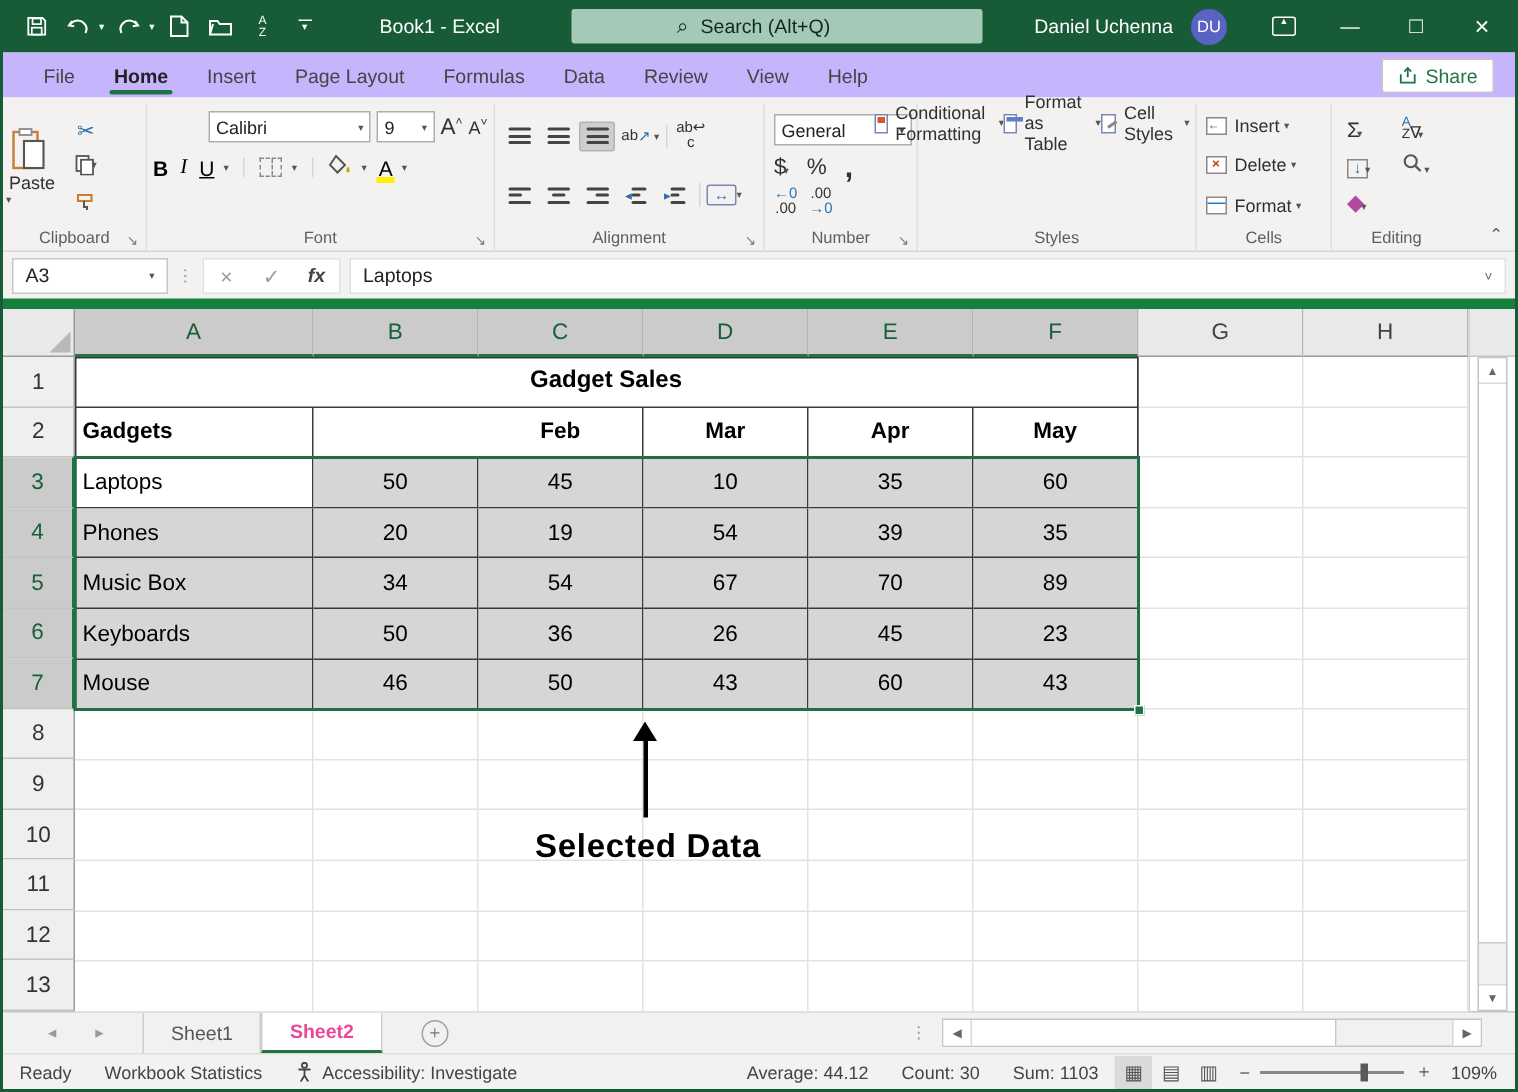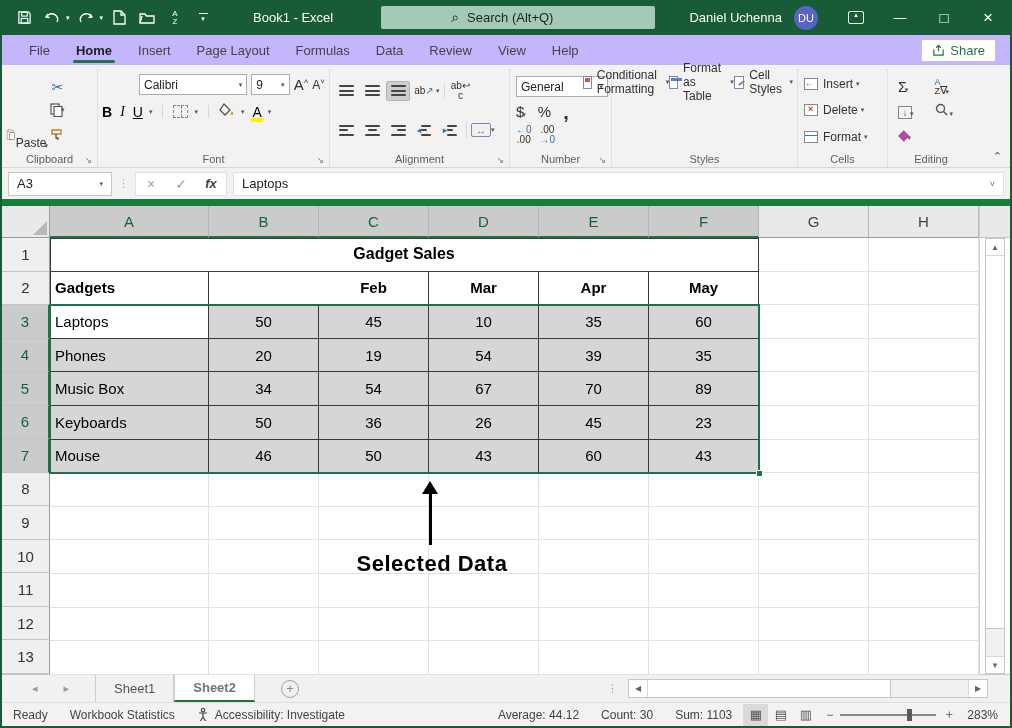--- a/index.html
+++ b/index.html
@@ -33,21 +33,21 @@
   .sharebtn { margin-left:auto; margin-right:14px; height:23px; border:1px solid #c8c6c4; background:#fff;
     color:#217346; font-size:13px; display:flex; align-items:center; gap:5px; padding:0 10px; border-radius:2px; }
 
   
   .ribbon { height:103px; background:#f3f2f1; display:flex; flex:0 0 103px; padding-top:4px; position:relative; border-bottom:1px solid #d8d6d4; }
   .rgroup { display:flex; flex-direction:column; border-right:1px solid #e1dfdd; padding:2px 4px 0 4px; position:relative; }
   .rg-body { flex:1; display:flex; }
   .rg-foot { height:17px; display:flex; align-items:center; justify-content:center; font-size:11px; color:#605e5c; position:relative; }
   .launcher { position:absolute; right:1px; bottom:2px; font-size:9px; color:#7a7a7a; }
   .icon-btn { display:flex; align-items:center; justify-content:center; color:#3b3a39; }
-  .paste { width:42px; display:flex; flex-direction:row; align-items:flex-end; justify-content:center; font-size:12px; color:#323130; }
+  .paste { width:42px; display:flex; flex-direction:column; align-items:flex-start; justify-content:center; font-size:12px; color:#323130; }
   .clip-col { display:flex; flex-direction:column; justify-content:space-around; padding:4px 2px; }
   .clip-col .icon-btn { height:20px; font-size:14px; }
   .combo { background:#fff; border:1px solid #adadad; height:21px; display:flex; align-items:center; font-size:12px; color:#222; padding:0 4px; justify-content:space-between; }
   .fontrow1 { display:flex; gap:4px; align-items:center; margin-top:3px;padding-left:37px; }
   .fontrow2 { display:flex; gap:8px; align-items:center; margin-top:8px; font-size:14px; }
   .fsz { font-size:15px; color:#323130; }
   .bold { font-weight:bold; } .ital { font-style:italic; } .undl { text-decoration:underline; }
   .acolor { position:relative; font-size:14px; }
   .acolor::after { content:""; position:absolute; left:-1px; right:-1px; bottom:-2px; height:4px; background:#FFF000; }
   .sepv { width:1px; background:#d8d6d4; align-self:stretch; margin:2px 2px; }
@@ -116,21 +116,21 @@
   .vgutter { flex:1; background:#fff; border-left:1px solid #d0d0d0; display:flex; flex-direction:column; align-items:stretch; }
   .vscroll { flex:1; margin:0 5px 0 5px; width:20px; display:flex; flex-direction:column; border:1px solid #c8c6c4; background:#f1f1f1; }
   .sbtn { height:17px; background:#fff; border-bottom:1px solid #d8d8d8; display:flex; align-items:center; justify-content:center; font-size:8px; color:#666; }
   .sbtn.bot { border-top:1px solid #d8d8d8; border-bottom:none; }
   .vthumb { height:86%; background:#fff; border-bottom:1px solid #c8c6c4; }
 
   
   .tabbar { height:28px; flex:0 0 28px; background:#f1f1f1; border-top:1px solid #c8c6c4; display:flex; align-items:stretch; font-size:13px; }
   .tnav { display:flex; align-items:center; gap:26px; padding:0 26px 0 30px; color:#9a9a9a; font-size:11px; }
   .sheettab { padding:0 18px; display:flex; align-items:center; color:#555; border-right:1px solid #cfcdcb; border-left:1px solid #cfcdcb; }
-  .sheettab.active { background:#fff; color:#737373; font-weight:bold; border-bottom:2px solid #217346; }
+  .sheettab.active { background:#fff; color:#ec4899; font-weight:bold; border-bottom:2px solid #217346; }
   .addsheet { width:18px; height:18px; border-radius:50%; border:1px solid #a0a0a0; color:#777; font-size:12px;
     display:flex; align-items:center; justify-content:center; align-self:center; margin-left:26px; }
   .tb-dots { margin-left:auto; align-self:center; color:#999; font-size:11px; padding-right:10px; }
   .hscroll { width:360px; align-self:center; height:19px; display:flex; border:1px solid #c8c6c4; background:#f1f1f1; margin-right:22px; }
   .hbtn { width:19px; background:#fff; display:flex; align-items:center; justify-content:center; font-size:8px; color:#666; border-right:1px solid #d8d8d8; }
   .hbtn.r { border-left:1px solid #d8d8d8; border-right:none; }
   .hthumb { width:68%; background:#fff; border-right:1px solid #c8c6c4; }
 
   
   .statusbar { height:24px; flex:0 0 24px; background:#f3f2f1; border-top:1px solid #e1dfdd; display:flex; align-items:center; font-size:12px; color:#444; }
@@ -687,17 +687,17 @@
       <span class="viewbtn sel">▦</span>
       <span class="viewbtn">▤</span>
       <span class="viewbtn">▥</span>
       <span class="zoomslider">
         <span>−</span>
         <span class="ztrack">
             <span class="zthumb"></span>
           </span>
         <span>＋</span>
       </span>
-      <span class="zpct">283%</span>
+      <span class="zpct">109%</span>
     </div>
   </div>
 
 </div>
 
 </body></html>

